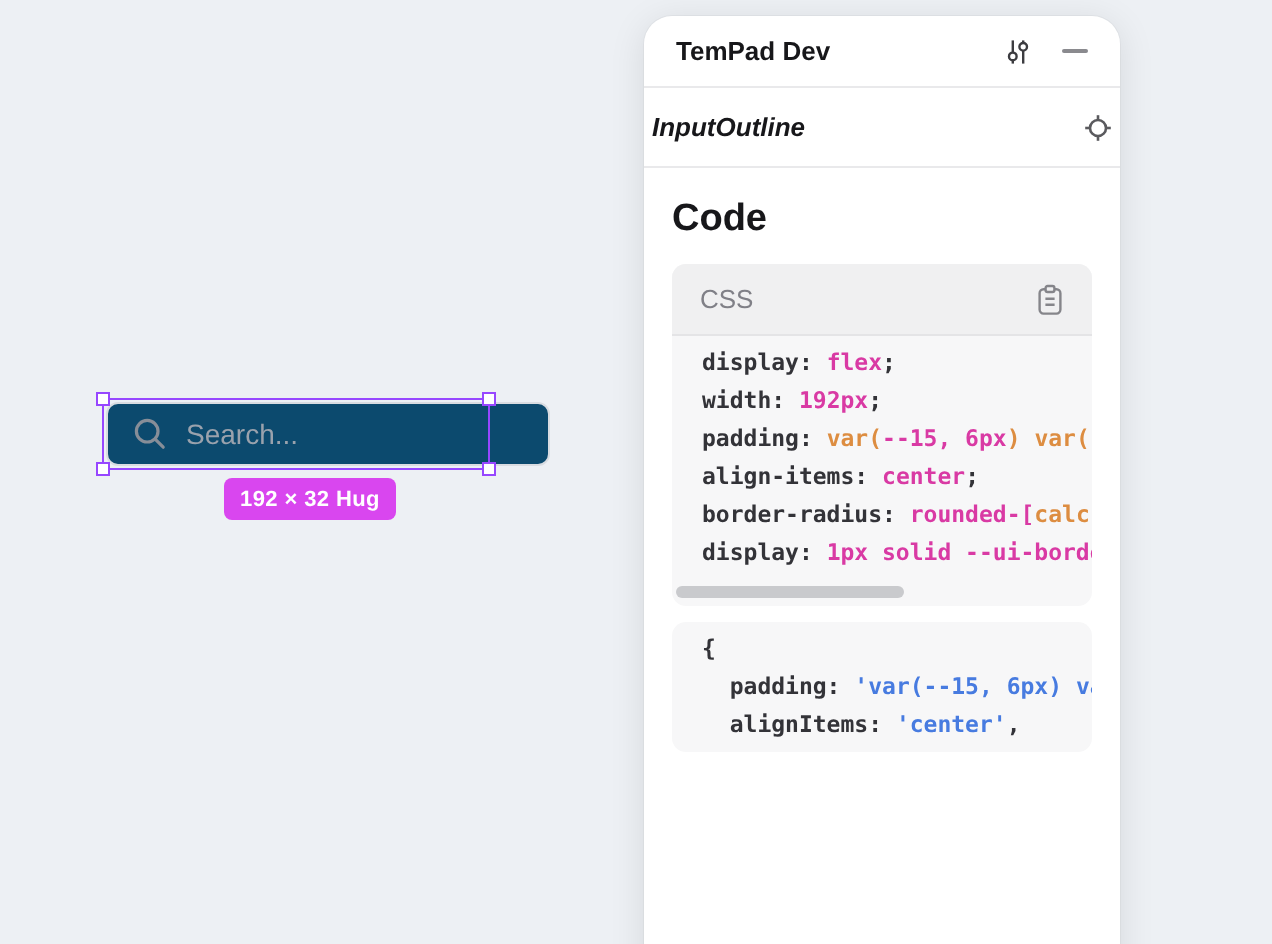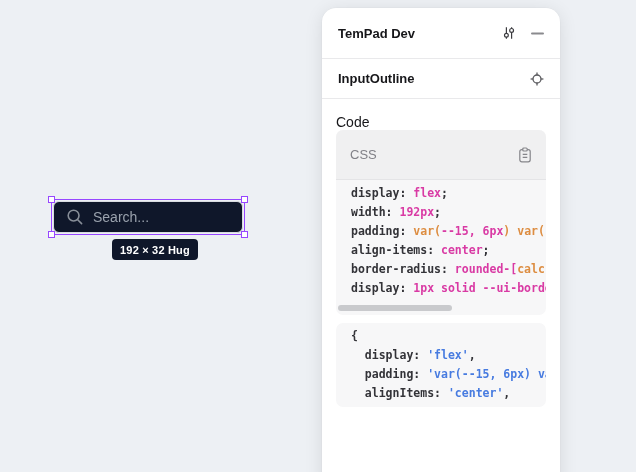--- a/index.html
+++ b/index.html
@@ -4,67 +4,68 @@
 <style>
   * { margin:0; padding:0; box-sizing:border-box; }
   html,body { background:#dfe4e9; }
   .page {
     position:relative; width:636px; height:472px; overflow:hidden;
     background:#edf0f4; font-family:"Liberation Sans",sans-serif;
   }
 
   
   .search-box {
-    position:absolute; left:53px; top:201px; width:190px; height:32px;
-    background:#0f172a; border:1px solid #d9dce1; border-radius:6px;
+    position:absolute; left:53px; top:201px; width:222px; height:32px;
+    background:#0c4a6e; border:1px solid #d9dce1; border-radius:6px;
     display:flex; align-items:center; padding-left:12px;
   }
   .search-placeholder { font-size:14px; color:#9aa2ad; margin-left:9px; }
   .selection-outline {
     position:absolute; left:51px; top:199px; width:194px; height:36px;
     border:1.5px solid #9747ff; pointer-events:none;
   }
   .handle {
     position:absolute; width:7px; height:7px; background:#ffffff;
     border:1px solid #9747ff; pointer-events:auto;
   }
   .handle.tl { left:-4px; top:-4px; }  .handle.tr { right:-4px; top:-4px; }
   .handle.bl { left:-4px; bottom:-4px; } .handle.br { right:-4px; bottom:-4px; }
   .size-badge {
     position:absolute; left:112px; top:239px; height:21px; padding:0 8px;
-    background:#0f172a; border-radius:4px; display:flex; align-items:center;
+    background:#d946ef; border-radius:4px; display:flex; align-items:center;
     color:#ffffff; font-size:11px; font-weight:bold; letter-spacing:.2px;
   }
 
   
   .panel {
     position:absolute; left:322px; top:8px; width:238px; height:480px;
     background:#ffffff; border-radius:14px 14px 0 0;
     box-shadow:0 3px 18px rgba(0,0,0,.10), 0 0 0 .5px rgba(0,0,0,.03);
   }
   .panel-header {
-    height:51px; display:flex; align-items:center; padding:0 16px;
+    height:36px; display:flex; align-items:center; padding:0 16px;
     border-bottom:1px solid #e9e9eb;
   }
   .panel-title { flex:1; font-size:13px; font-weight:bold; color:#17171a; }
   .header-icons { display:flex; align-items:center; gap:15px; }
   .icon-btn { background:none; border:none; padding:0; display:flex; align-items:center; cursor:pointer; }
 
   .component-row {
-    height:40px; display:flex; align-items:center; padding:0 16px;
+    height:40px; display:flex; align-items:center; padding:0 4px;
     border-bottom:1px solid #e9e9eb;
+    font-style:italic;
   }
   .component-name { flex:1; font-size:13px; font-weight:bold; color:#17171a; }
 
   .code-section { padding:15px 14px 0; }
-  .section-label { font-size:14px; font-weight:normal; color:#17171a; }
+  .section-label { font-size:19px; font-weight:bold; color:#17171a; margin-bottom:11px; }
 
   .code-block { border-radius:7px; background:#f7f7f8; overflow:hidden; margin-bottom:8px; }
   .code-header {
-    height:50px; background:#f0f0f1; border-bottom:1px solid #e4e4e6;
+    height:36px; background:#f0f0f1; border-bottom:1px solid #e4e4e6;
     display:flex; align-items:center; padding:0 14px;
   }
   .code-lang { flex:1; font-size:13px; color:#808087; }
   .code-body { padding:4px 0 4px 15px; overflow:hidden; }
   .code-line {
     font-family:"DejaVu Sans Mono",monospace; font-size:11.5px; line-height:19px;
     white-space:pre; color:#333338; overflow:hidden;font-weight:bold;
   }
   .tok-p { color:#333338; }
   .tok-v { color:#d93aa4; }
@@ -153,21 +154,20 @@
             <div class="code-line"><span class="tok-p">display: </span><span class="tok-v">1px solid --ui-border-co</span></div>
           </div>
         <div class="hscrollbar">
           <div class="thumb"></div>
         </div>
       </div>
 
       <div class="code-block">
         <div class="code-body">
             <div class="code-line"><span class="tok-p">{</span></div>
-            <div class="code-line"><span class="tok-p">  display: </span><span class="tok-s">'flex'</span><span class="tok-p">,</span></div>
             <div class="code-line"><span class="tok-p">  padding: </span><span class="tok-s">'var(--15, 6px) var</span></div>
             <div class="code-line"><span class="tok-p">  alignItems: </span><span class="tok-s">'center'</span><span class="tok-p">,</span></div>
           </div>
       </div>
     </div>
 
   </div>
 </div>
 
 </body></html>

